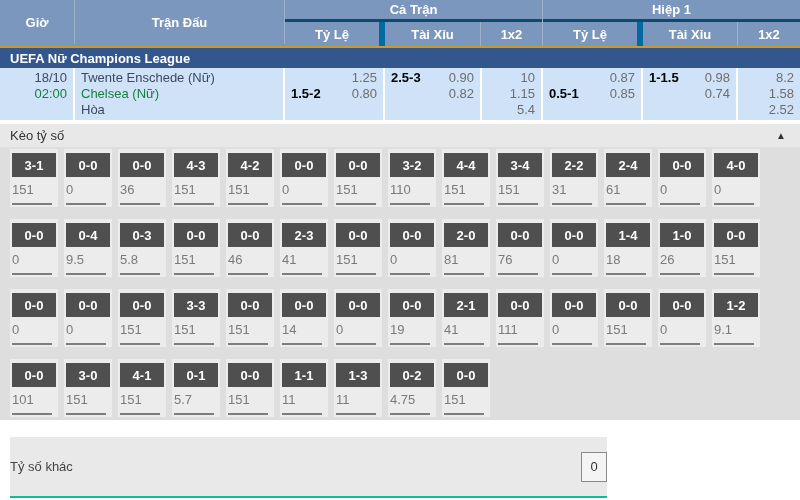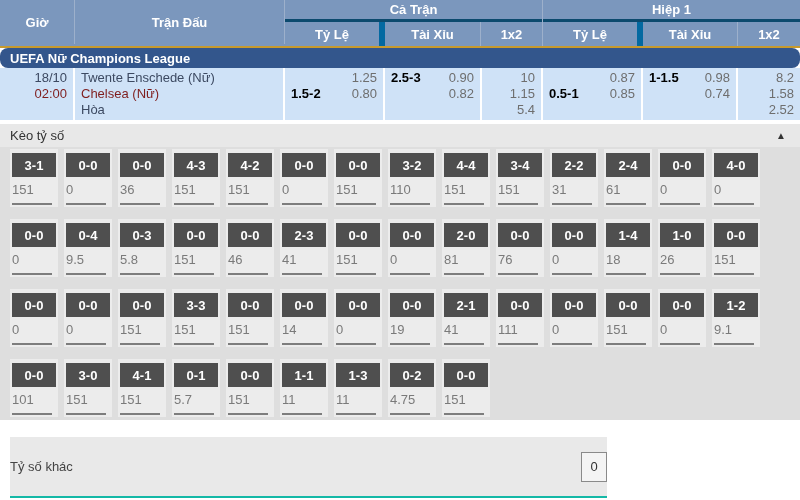--- a/index.html
+++ b/index.html
@@ -23,35 +23,35 @@
   .hgroup-half { width:257px; }
   .hgroup .gtop { height:22px; border-bottom:3px solid #0c4a6e; }
   .hgroup .grow { display:flex; flex:1; }
   .sub-hdp  { width:100px; border-right:6px solid #0369a1;text-align:right; }
   .sub-ou   { flex:1;      border-right:1px solid #9db0cb; }
   .sub-1x2  { width:61px; }
   .hgroup-half .sub-1x2 { border-right:none; width:62px; }
 
   
   .league-bar { height:20px; background:#33568c; color:#fff; font-weight:bold;
-    display:flex; align-items:center; padding-left:10px;border-radius:8px; }
+    display:flex; align-items:center; padding-left:10px; }
 
   
   .match-row { display:flex; height:52px; background:#cfe2f7; color:#3c4961; }
   .mcol { padding-top:2px; border-right:2px solid #fff; }
   .mcol:last-child { border-right:none; }
   .m-time  { width:75px; }
   .m-match { width:210px; }
   .m-hdp-f { width:100px; } .m-ou-f { width:97px; } .m-1x2-f { width:61px; }
   .m-hdp-h { width:100px; } .m-ou-h { width:95px; } .m-1x2-h { width:62px; }
   .mline { height:16px; line-height:16px; display:flex;
     justify-content:space-between; padding:0 6px; white-space:nowrap; }
   .mline.right { justify-content:flex-end; }
   .mline.left  { justify-content:flex-start; }
-  .t-red    { color:#7f1d1d; }
+  .t-red    { color:#15803d; }
   .t-maroon { color:#000000; font-weight:bold; }
   .t-odds   { color:#6e6e6e; }
   .t-dark   { color:#3c4961; }
 
   
   .score-panel { margin-top:4px; height:296px; background:#dedede; }
   .panel-header { height:23px; background:#e8e8e8; display:flex;
     align-items:center; justify-content:space-between; padding:0 14px 0 10px;
     color:#333; }
   .collapse-icon { font-size:10px; color:#333; cursor:pointer; }

